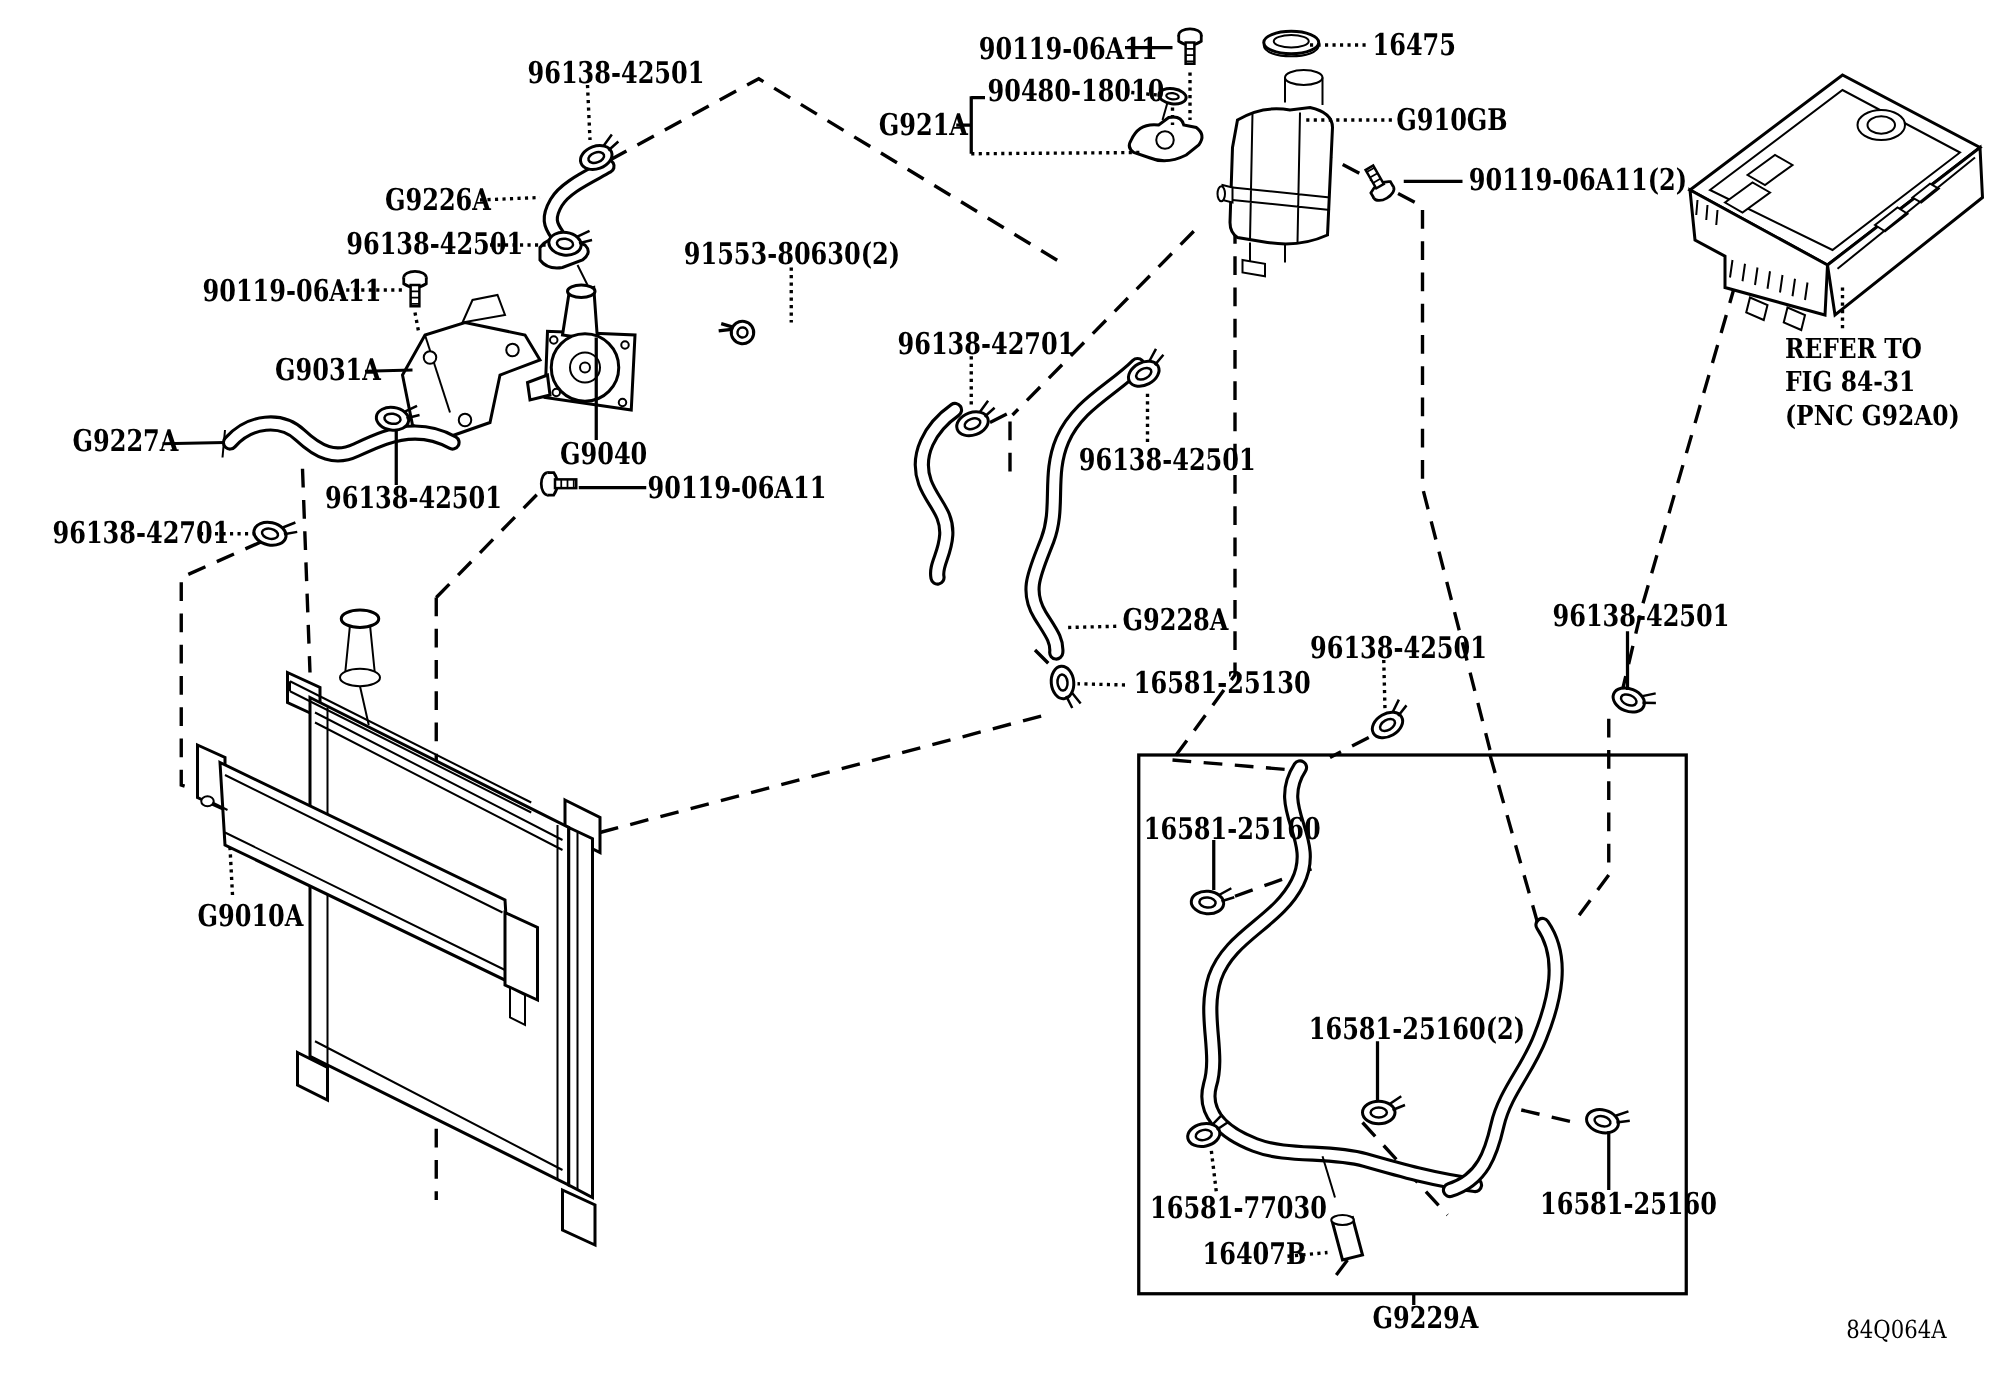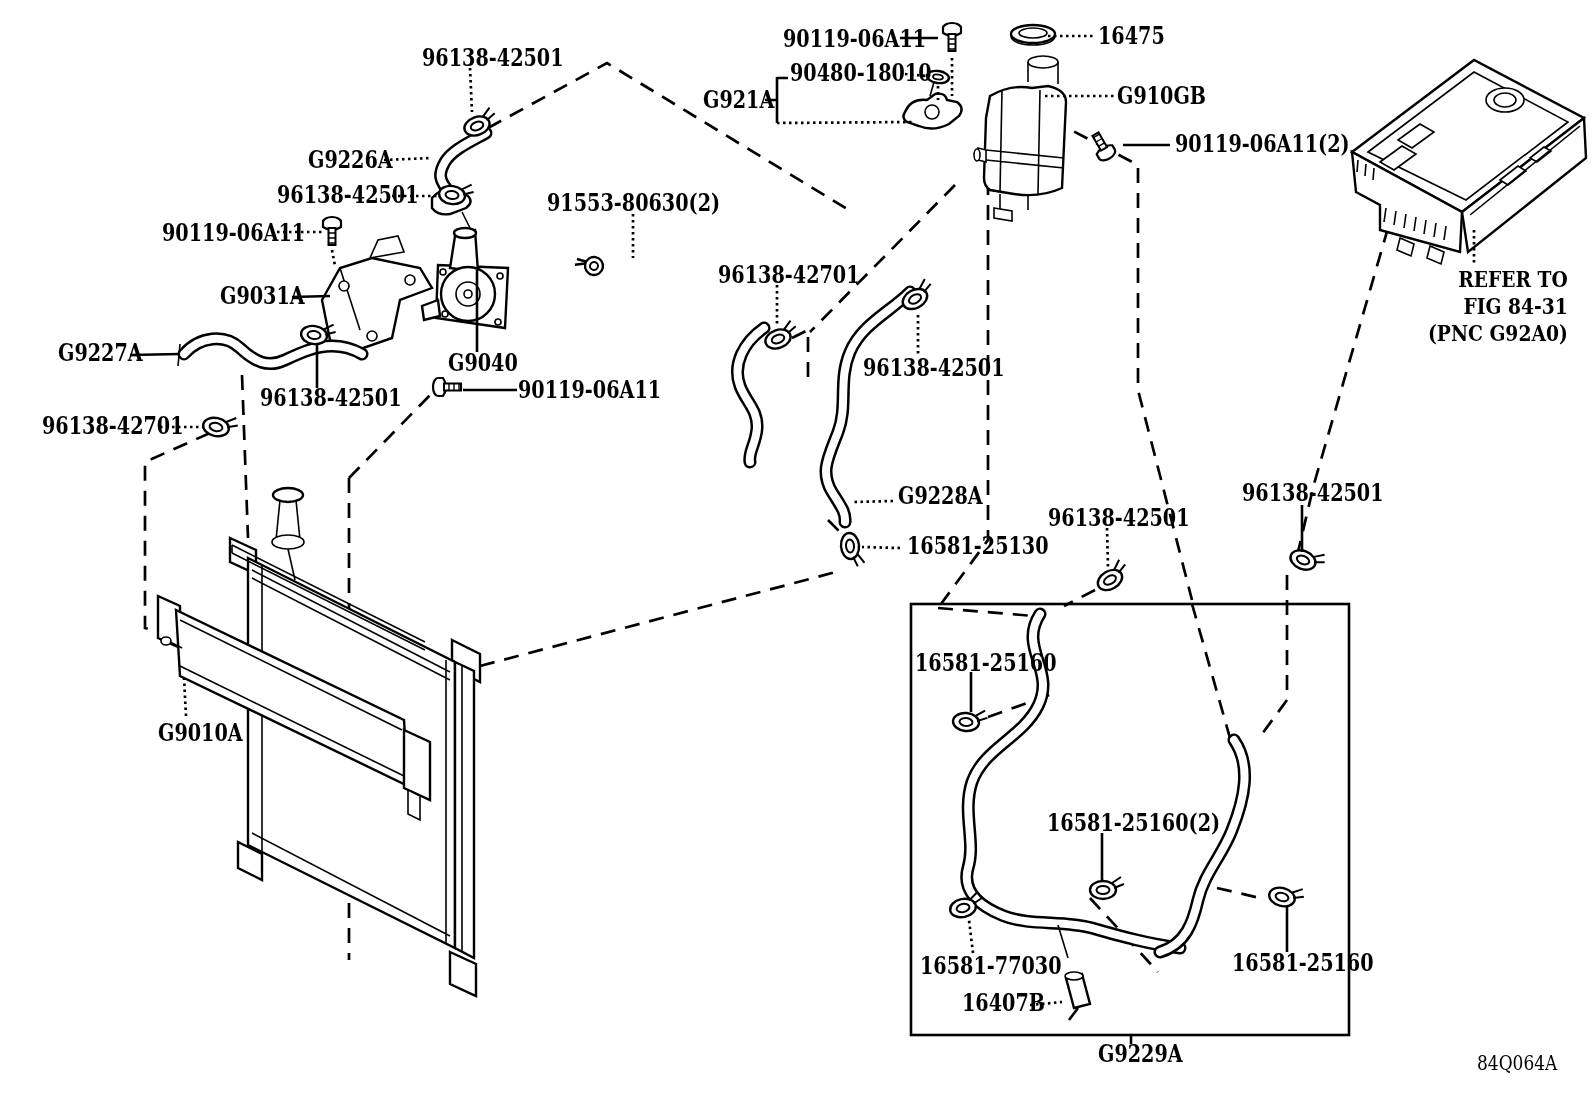--- a/index.html
+++ b/index.html
@@ -1,17 +1,17 @@
 <!DOCTYPE html>
 <html><head>
 <meta charset="utf-8">
 <style>
   html,body{margin:0;padding:0;background:#fff;}
   .canvas{position:relative;width:1592px;height:1099px;background:#fff;overflow:hidden;
-          font-family:"DejaVu Serif",serif;text-align:right;}
+          font-family:"DejaVu Serif",serif;}
   svg{position:absolute;left:0;top:0;}
   .lbl{position:absolute;font-weight:bold;font-size:24px;color:#000;white-space:nowrap;
        transform:scaleX(.8);transform-origin:0 0;line-height:1;}
   .note{position:absolute;font-weight:bold;font-size:22px;color:#000;white-space:nowrap;
         transform:scaleX(.85);transform-origin:0 0;line-height:27px;}
   .code{position:absolute;font-weight:normal;font-size:20px;color:#000;white-space:nowrap;
         transform:scaleX(.85);transform-origin:0 0;}
   .ln{stroke:#000;stroke-width:2.6;fill:none}
   .ln15{stroke:#000;stroke-width:1.6;fill:none}
   .dot{stroke:#000;stroke-width:2.7;fill:none;stroke-dasharray:2.5 3.5}

